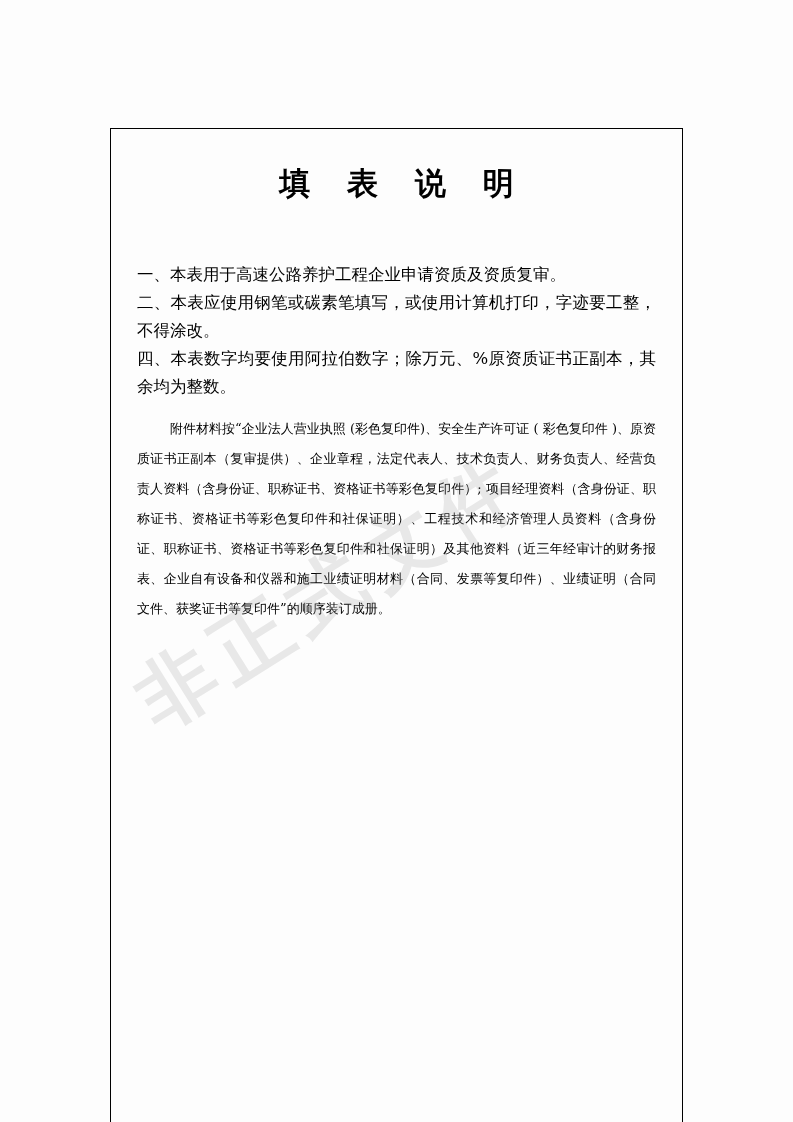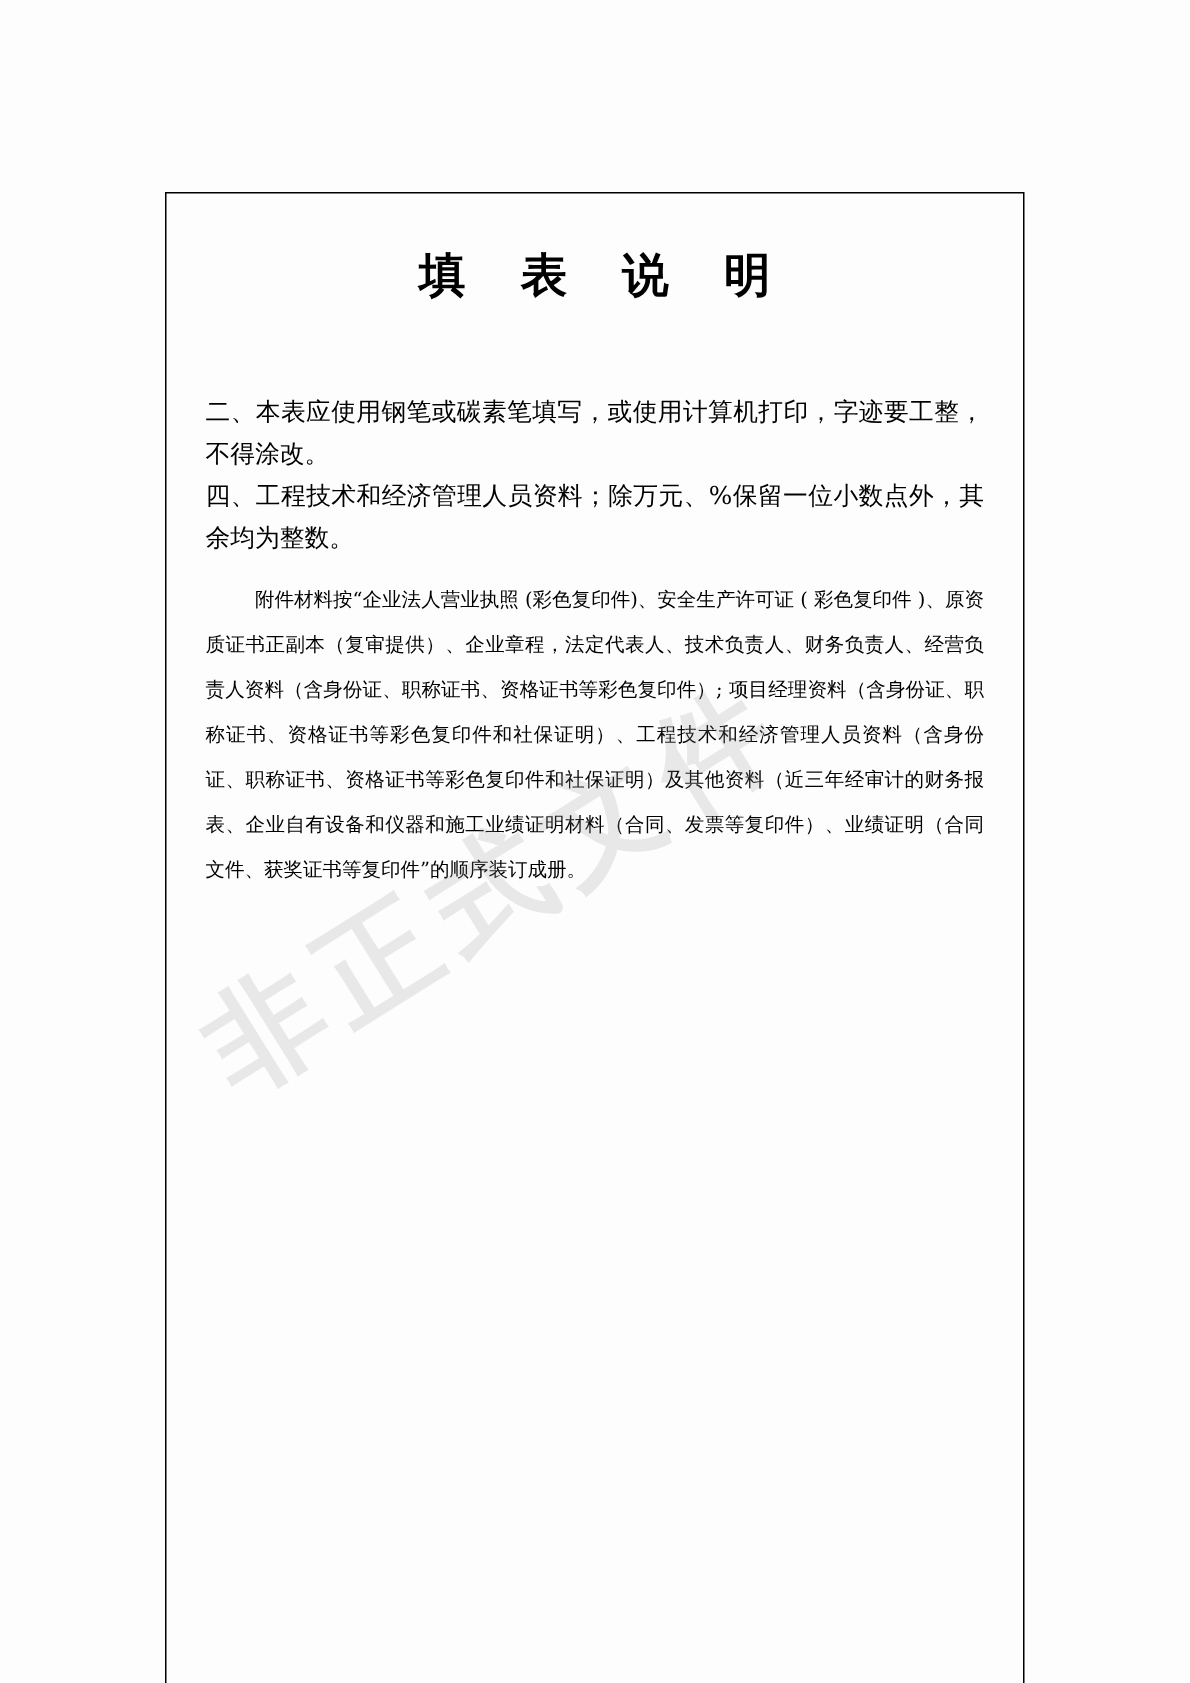--- a/index.html
+++ b/index.html
@@ -82,22 +82,23 @@
 </head>
 <body>
 
 <div class="page">
 
   <div class="doc-frame">
 
     <div class="doc-title">填 表 说 明</div>
 
     <div class="body-block">
+      <div class="clause">一、本表用于高速公路养护工程企业申请资质及资质复审。</div>
       <div class="clause">二、本表应使用钢笔或碳素笔填写，或使用计算机打印，字迹要工整，不得涂改。</div>
-      <div class="clause">四、工程技术和经济管理人员资料；除万元、%保留一位小数点外，其余均为整数。</div>
+      <div class="clause">四、本表数字均要使用阿拉伯数字；除万元、%原资质证书正副本，其余均为整数。</div>
       <div class="para">附件材料按“企业法人营业执照 (彩色复印件)、安全生产许可证 ( 彩色复印件 )、原资质证书正副本（复审提供）、企业章程，法定代表人、技术负责人、财务负责人、经营负责人资料（含身份证、职称证书、资格证书等彩色复印件）; 项目经理资料（含身份证、职称证书、资格证书等彩色复印件和社保证明）、工程技术和经济管理人员资料（含身份证、职称证书、资格证书等彩色复印件和社保证明）及其他资料（近三年经审计的财务报表、企业自有设备和仪器和施工业绩证明材料（合同、发票等复印件）、业绩证明（合同文件、获奖证书等复印件”的顺序装订成册。</div>
     </div>
 
   </div>
 
   <div class="watermark">非正式文件</div>
 
 </div>
 
 </body></html>

